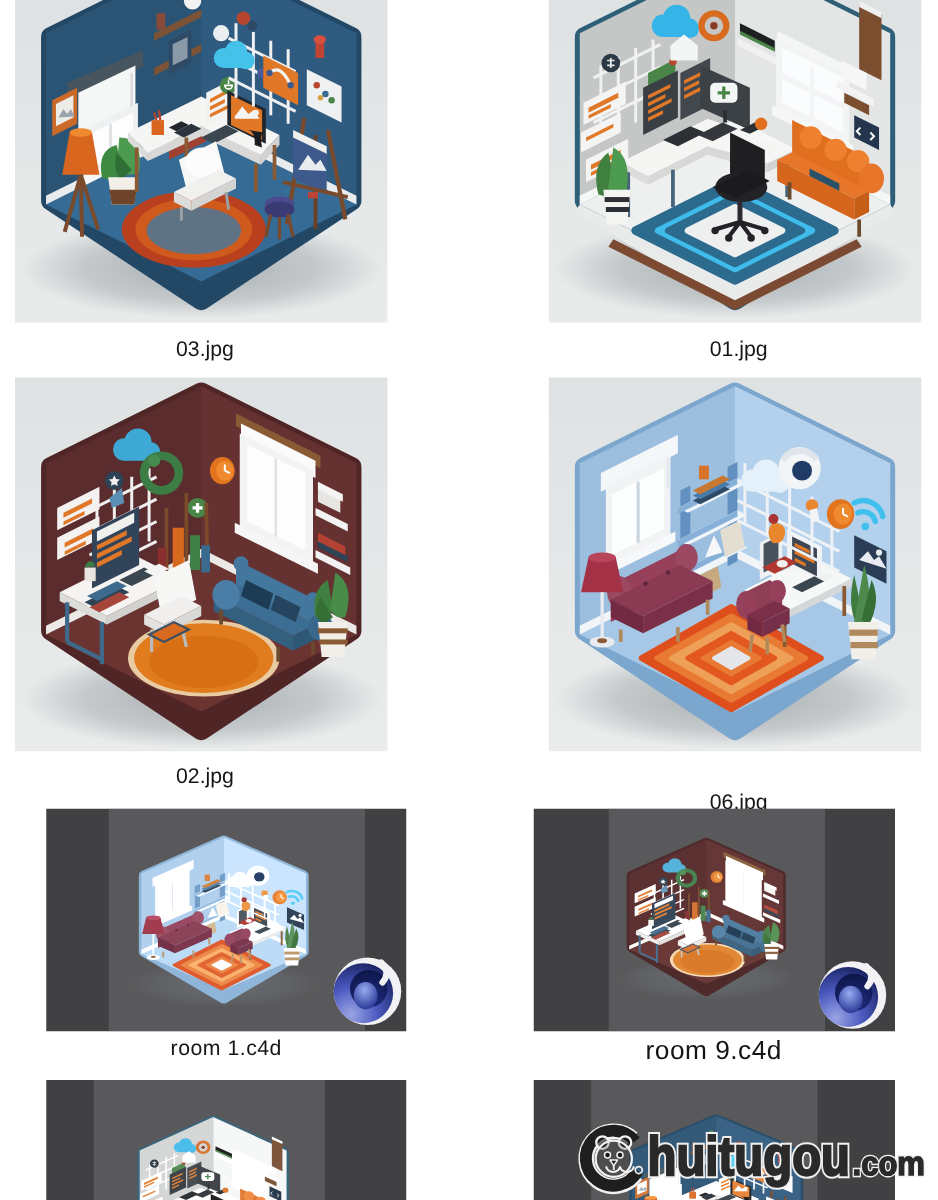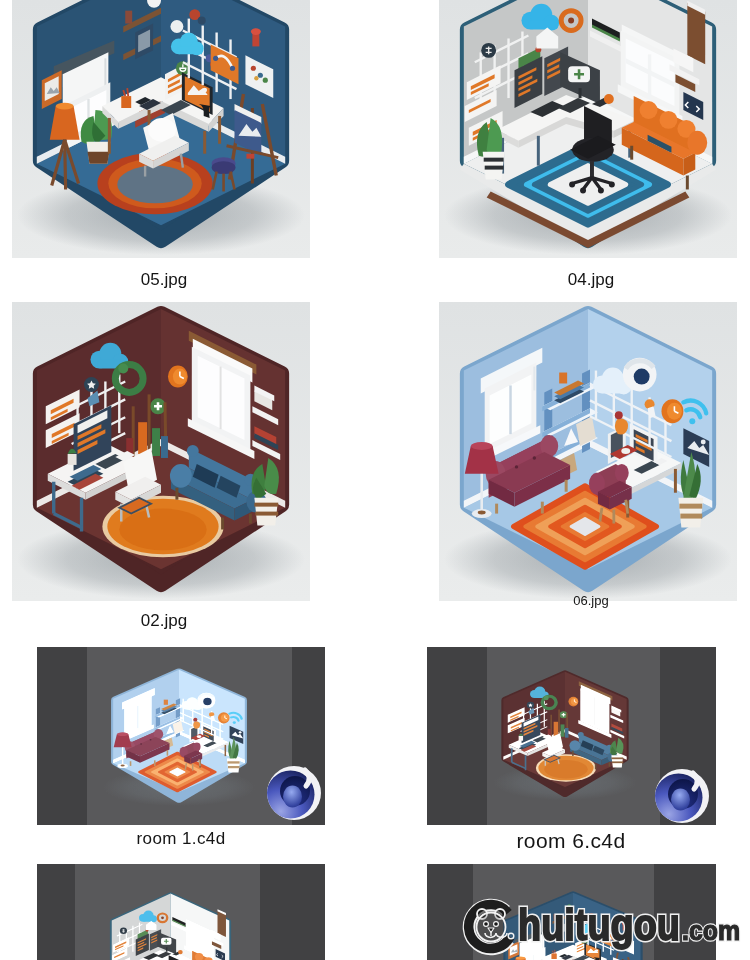--- a/index.html
+++ b/index.html
@@ -696,45 +696,45 @@
 </radialGradient>
 </defs>
 </svg>
 
 <div class="thumb" style="left:12px;top:0;width:298px;height:258px;background:linear-gradient(180deg,#dfe2e3,#e9ebeb)">
 <svg width="298" height="300" viewBox="0 0 300 300" style="position:absolute;left:0;top:-42px">
       <use href="#room03"></use>
     </svg>
 </div>
 
-<div class="cap" style="left:64px;top:270px;width:200px;font-size:17px">05.jpg</div>
+<div class="cap" style="left:64px;top:270px;width:200px;font-size:17px">03.jpg</div>
 
 <div class="thumb" style="left:439px;top:0;width:298px;height:258px;background:linear-gradient(180deg,#dfe2e3,#e9ebeb)">
 <svg width="298" height="300" viewBox="0 0 300 300" style="position:absolute;left:0;top:-42px">
       <use href="#room04"></use>
     </svg>
 </div>
 
-<div class="cap" style="left:491px;top:270px;width:200px;font-size:17px">04.jpg</div>
+<div class="cap" style="left:491px;top:270px;width:200px;font-size:17px">01.jpg</div>
 
 <div class="thumb" style="left:12px;top:302px;width:298px;height:299px;background:linear-gradient(180deg,#dfe2e3,#eaecec)">
 <svg width="298" height="300" viewBox="0 0 300 300">
       <use href="#room05"></use>
     </svg>
 </div>
 
 <div class="cap" style="left:64px;top:611px;width:200px;font-size:17px">02.jpg</div>
 
 <div class="thumb" style="left:439px;top:302px;width:298px;height:299px;background:linear-gradient(180deg,#dfe2e3,#eaecec)">
 <svg width="298" height="300" viewBox="0 0 300 300">
       <use href="#room06"></use>
     </svg>
 </div>
 
-<div class="cap" style="left:491px;top:593px;width:200px;font-size:13px">06.jpg</div>
+<div class="cap" style="left:491px;top:632px;width:200px;font-size:17px">06.jpg</div>
 
 <div class="dark" style="left:37px;top:647px;width:288px;height:178px">
 
 <div class="band" style="left:50px;width:205px"></div>
 
 <svg width="158" height="140" viewBox="0 0 300 300" preserveAspectRatio="none" style="position:absolute;left:63px;top:20px;filter:saturate(.82) brightness(1.1)">
       <use href="#room06"></use>
     </svg>
 
 <svg width="60" height="60" viewBox="0 0 60 60" style="position:absolute;left:227px;top:116px">
@@ -750,21 +750,21 @@
 
 <svg width="148" height="132" viewBox="0 0 300 300" preserveAspectRatio="none" style="position:absolute;left:64px;top:22px;filter:saturate(.82) brightness(1.08)">
       <use href="#room05"></use>
     </svg>
 
 <svg width="60" height="60" viewBox="0 0 60 60" style="position:absolute;left:225px;top:119px">
       <use href="#c4dlogo"></use>
     </svg>
 </div>
 
-<div class="cap" style="left:471px;top:829px;width:200px;font-size:21px;letter-spacing:0.4px">room 6.c4d</div>
+<div class="cap" style="left:471px;top:829px;width:200px;font-size:21px;letter-spacing:0.4px">room 9.c4d</div>
 
 <div class="dark" style="left:37px;top:864px;width:288px;height:96px">
 
 <div class="band" style="left:38px;width:185px"></div>
 
 <svg width="141" height="130" viewBox="0 0 300 300" preserveAspectRatio="none" style="position:absolute;left:63px;top:27px;filter:saturate(.82) brightness(1.08)">
       <use href="#room04"></use>
     </svg>
 </div>
 

